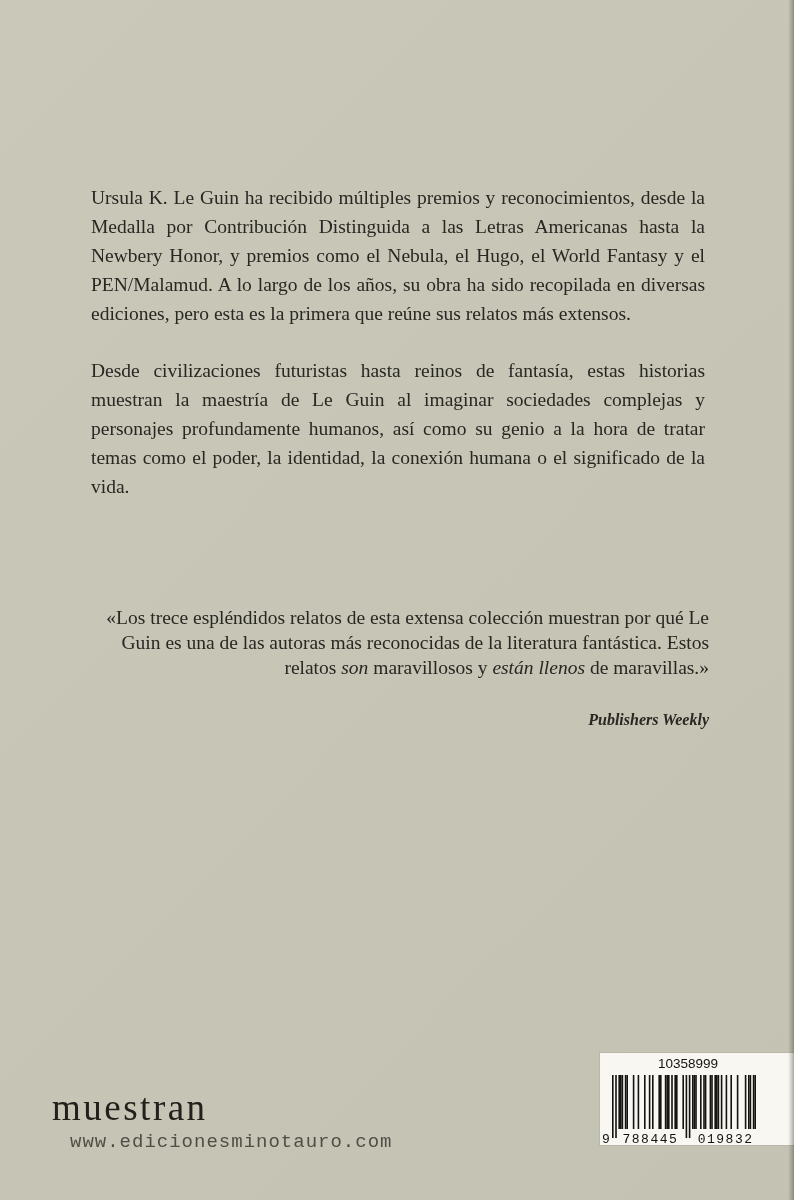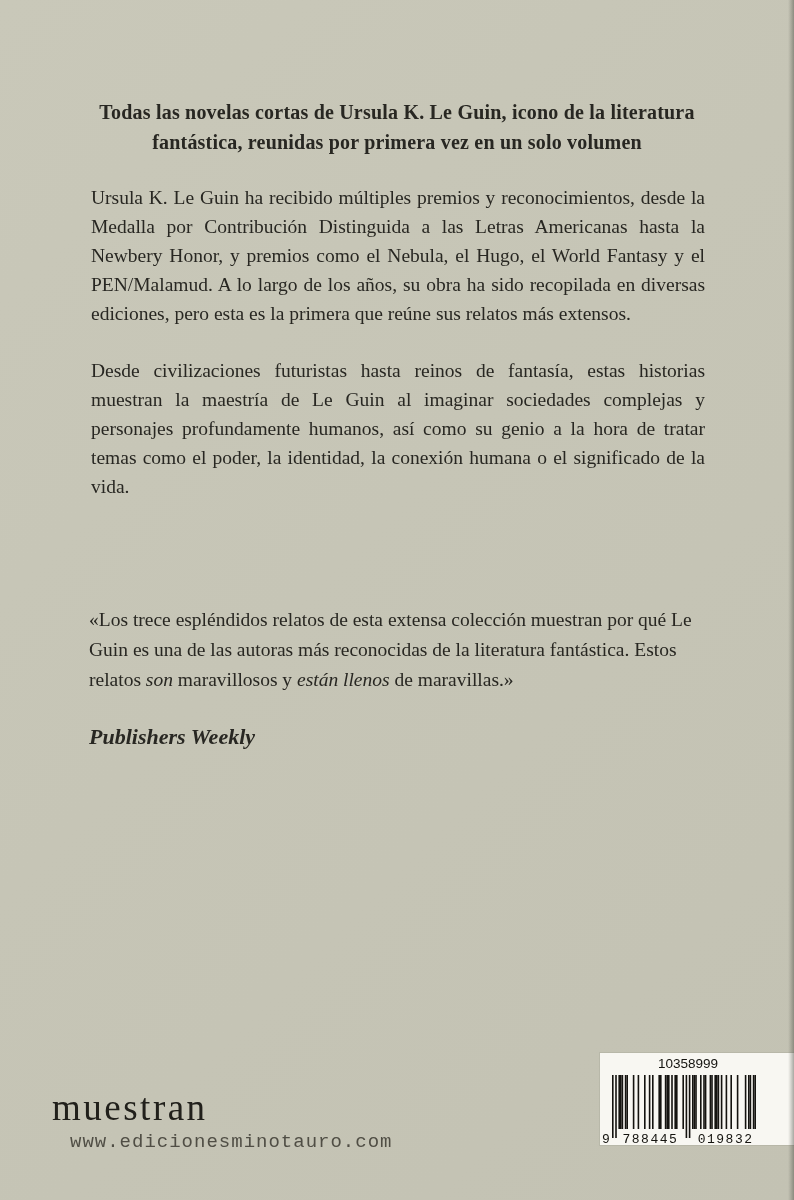--- a/index.html
+++ b/index.html
@@ -45,31 +45,31 @@
     line-height: 29px;
   }
   .body-text p {
     margin: 0 0 28px 0;
     text-align: justify;
     text-justify: inter-word;
   }
   .quote-block {
     position: absolute;
     top: 585px;
-    left: 89px;
+    left: 69px;
     width: 640px;
-    text-align: left;
+    text-align: right;
     font-size: 19.5px;
-    line-height: 30px;
+    line-height: 25px;
   }
   .quote-block .attribution {
     margin-top: 27px;
     font-style: italic;
     font-weight: 700;
-    font-size: 22px;
+    font-size: 16px;
   }
   .publisher {
     position: absolute;
     left: 52px;
     top: 1089px;
   }
   .logo {
     font-family: "Liberation Serif", serif;
     font-size: 37px;
     line-height: 38px;
@@ -93,21 +93,20 @@
     background: #f8f7f2;
     box-shadow: 0 0 0 1px rgba(120,120,110,0.15);
   }
   .barcode-box svg { display: block; }
 </style>
 </head>
 <body>
 
 <div class="cover">
 
-  <div class="headline">Todas las novelas cortas de Ursula K. Le Guin, icono de la literatura fantástica, reunidas por primera vez en un solo volumen</div>
 
   <div class="body-text">
     <p>Ursula K. Le Guin ha recibido múltiples premios y reconocimientos, desde la Medalla por Contribución Distinguida a las Letras Americanas hasta la Newbery Honor, y premios como el Nebula, el Hugo, el World Fantasy y el PEN/Malamud. A lo largo de los años, su obra ha sido recopilada en diversas ediciones, pero esta es la primera que reúne sus relatos más extensos.</p>
     <p>Desde civilizaciones futuristas hasta reinos de fantasía, estas historias muestran la maestría de Le Guin al imaginar sociedades complejas y personajes profundamente humanos, así como su genio a la hora de tratar temas como el poder, la identidad, la conexión humana o el significado de la vida.</p>
   </div>
 
   <div class="quote-block">
     <p class="quote"><span>«Los trece espléndidos relatos de esta extensa colección muestran por qué Le Guin es una de las autoras más reconocidas de la literatura fantástica. Estos relatos </span><i>son</i><span> maravillosos y </span><i>están llenos</i><span> de maravillas.»</span></p>
     <p class="attribution">Publishers Weekly</p>
   </div>

